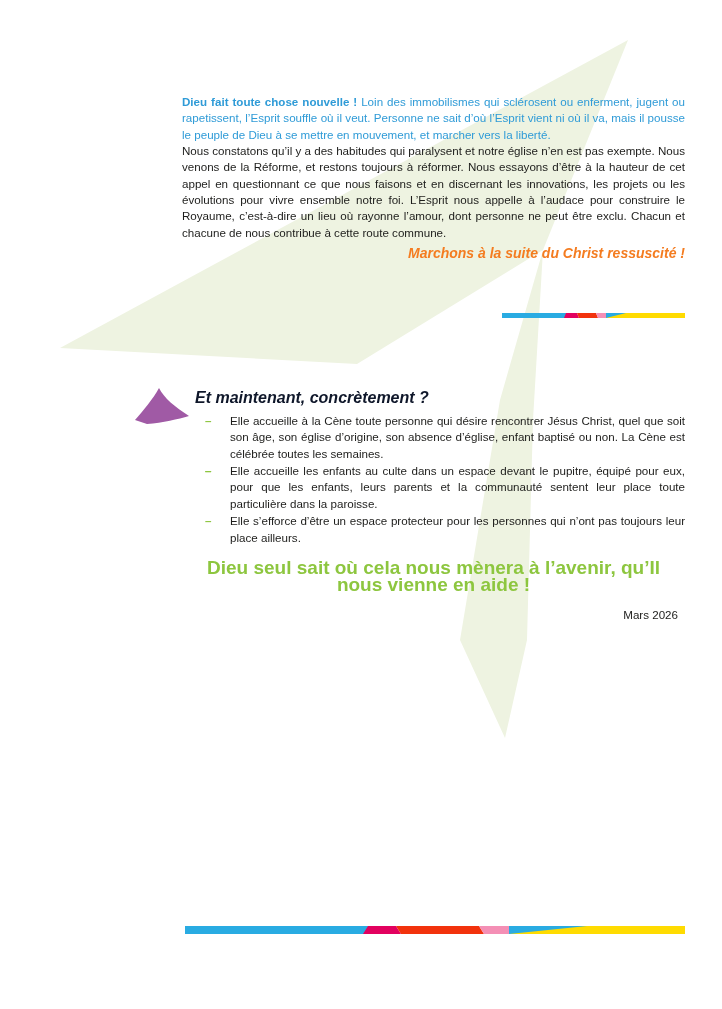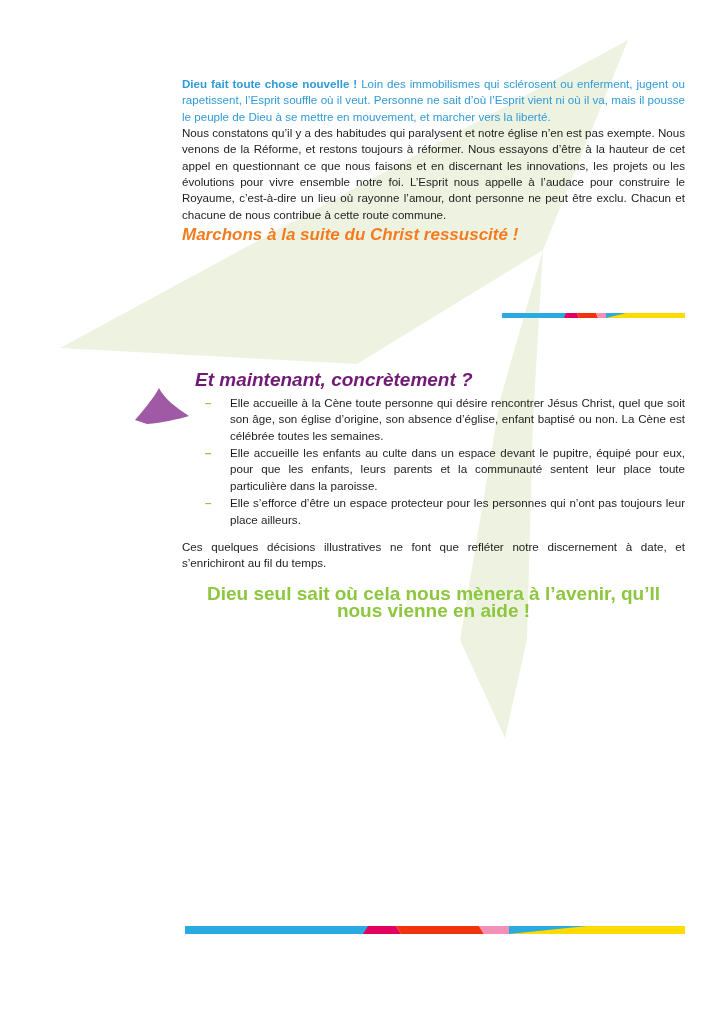--- a/index.html
+++ b/index.html
@@ -7,46 +7,46 @@
     position:relative;
     width:722px;height:1009px;
     background:#ffffff;
     overflow:hidden;
     font-family:"Liberation Sans", sans-serif;
     color:#1d1d1b;
   }
   .bg-svg{position:absolute;left:0;top:0;width:722px;height:1009px;}
   .content{
     position:absolute;
-    left:182px;top:76px;width:503px;
+    left:182px;top:94px;width:503px;
   }
   .content p{margin:0;}
   .body-text{
     font-size:11.6px;
     line-height:16.35px;
     text-align:justify;
   }
   .blue-para .lead{color:#2f9bd7;font-weight:bold;}
   .blue-para .rest{color:#2f9bd7;}
   .tagline{
     margin-top:4px !important;
-    text-align:left;
+    text-align:right;
     color:#f47c20;
     font-weight:bold;
     font-style:italic;
-    font-size:17px;
+    font-size:14px;
     line-height:16px;
   }
   .section-heading{
     margin-top:127px !important;
     margin-left:13px !important;
-    color:#701a75;
+    color:#0f172a;
     font-weight:bold;
     font-style:italic;
-    font-size:19px;
+    font-size:16px;
     line-height:19px;
   }
   .intro{margin-top:5px !important;}
   ul.dash-list{
     margin:6px 0 0 0;
     padding:0;
     list-style:none;
   }
   ul.dash-list li{
     position:relative;
@@ -116,24 +116,24 @@
     <p class="section-heading">Et maintenant, concrètement ?</p>
 
 
     <ul class="dash-list">
       <li><span class="dash">–</span><span>Elle accueille à la Cène toute personne qui désire rencontrer Jésus Christ, quel que soit son âge, son église d’origine, son absence d’église, enfant baptisé ou non. La Cène est célébrée toutes les semaines.</span></li>
       <li><span class="dash">–</span></li>
       <li><span class="dash">–</span><span>Elle accueille les enfants au culte dans un espace devant le pupitre, équipé pour eux, pour que les enfants, leurs parents et la communauté sentent leur place toute particulière dans la paroisse.</span></li>
       <li><span class="dash">–</span><span>Elle s’efforce d’être un espace protecteur pour les personnes qui n’ont pas toujours leur place ailleurs.</span></li>
     </ul>
 
-    <p class="body-text closing">Ces quelques décisions illustratives ne font que refléter notre discernement à date, et s’enrichiront au fil du temps.</p>
 
     <p class="exclamation">Dieu seul sait où cela nous mènera à l’avenir, qu’Il nous vienne en aide !</p>
 
+    <p class="date-line">Mars 2026</p>
 
   </div>
 
   <svg class="bar bar-bottom" width="500" height="8" viewBox="0 0 500 8" aria-hidden="true">
     <rect x="0" y="0" width="186" height="8" fill="#29abe2"></rect>
     <polygon points="183,0 211,0 216,8 178,8" fill="#e2015f"></polygon>
     <polygon points="211,0 294,0 299,8 216,8" fill="#f2320d"></polygon>
     <polygon points="294,0 324,0 329,8 299,8" fill="#f48fb5"></polygon>
     <rect x="324" y="0" width="176" height="8" fill="#ffdb00"></rect>
     <polygon points="324,0 402,0 324,8" fill="#29abe2"></polygon>

